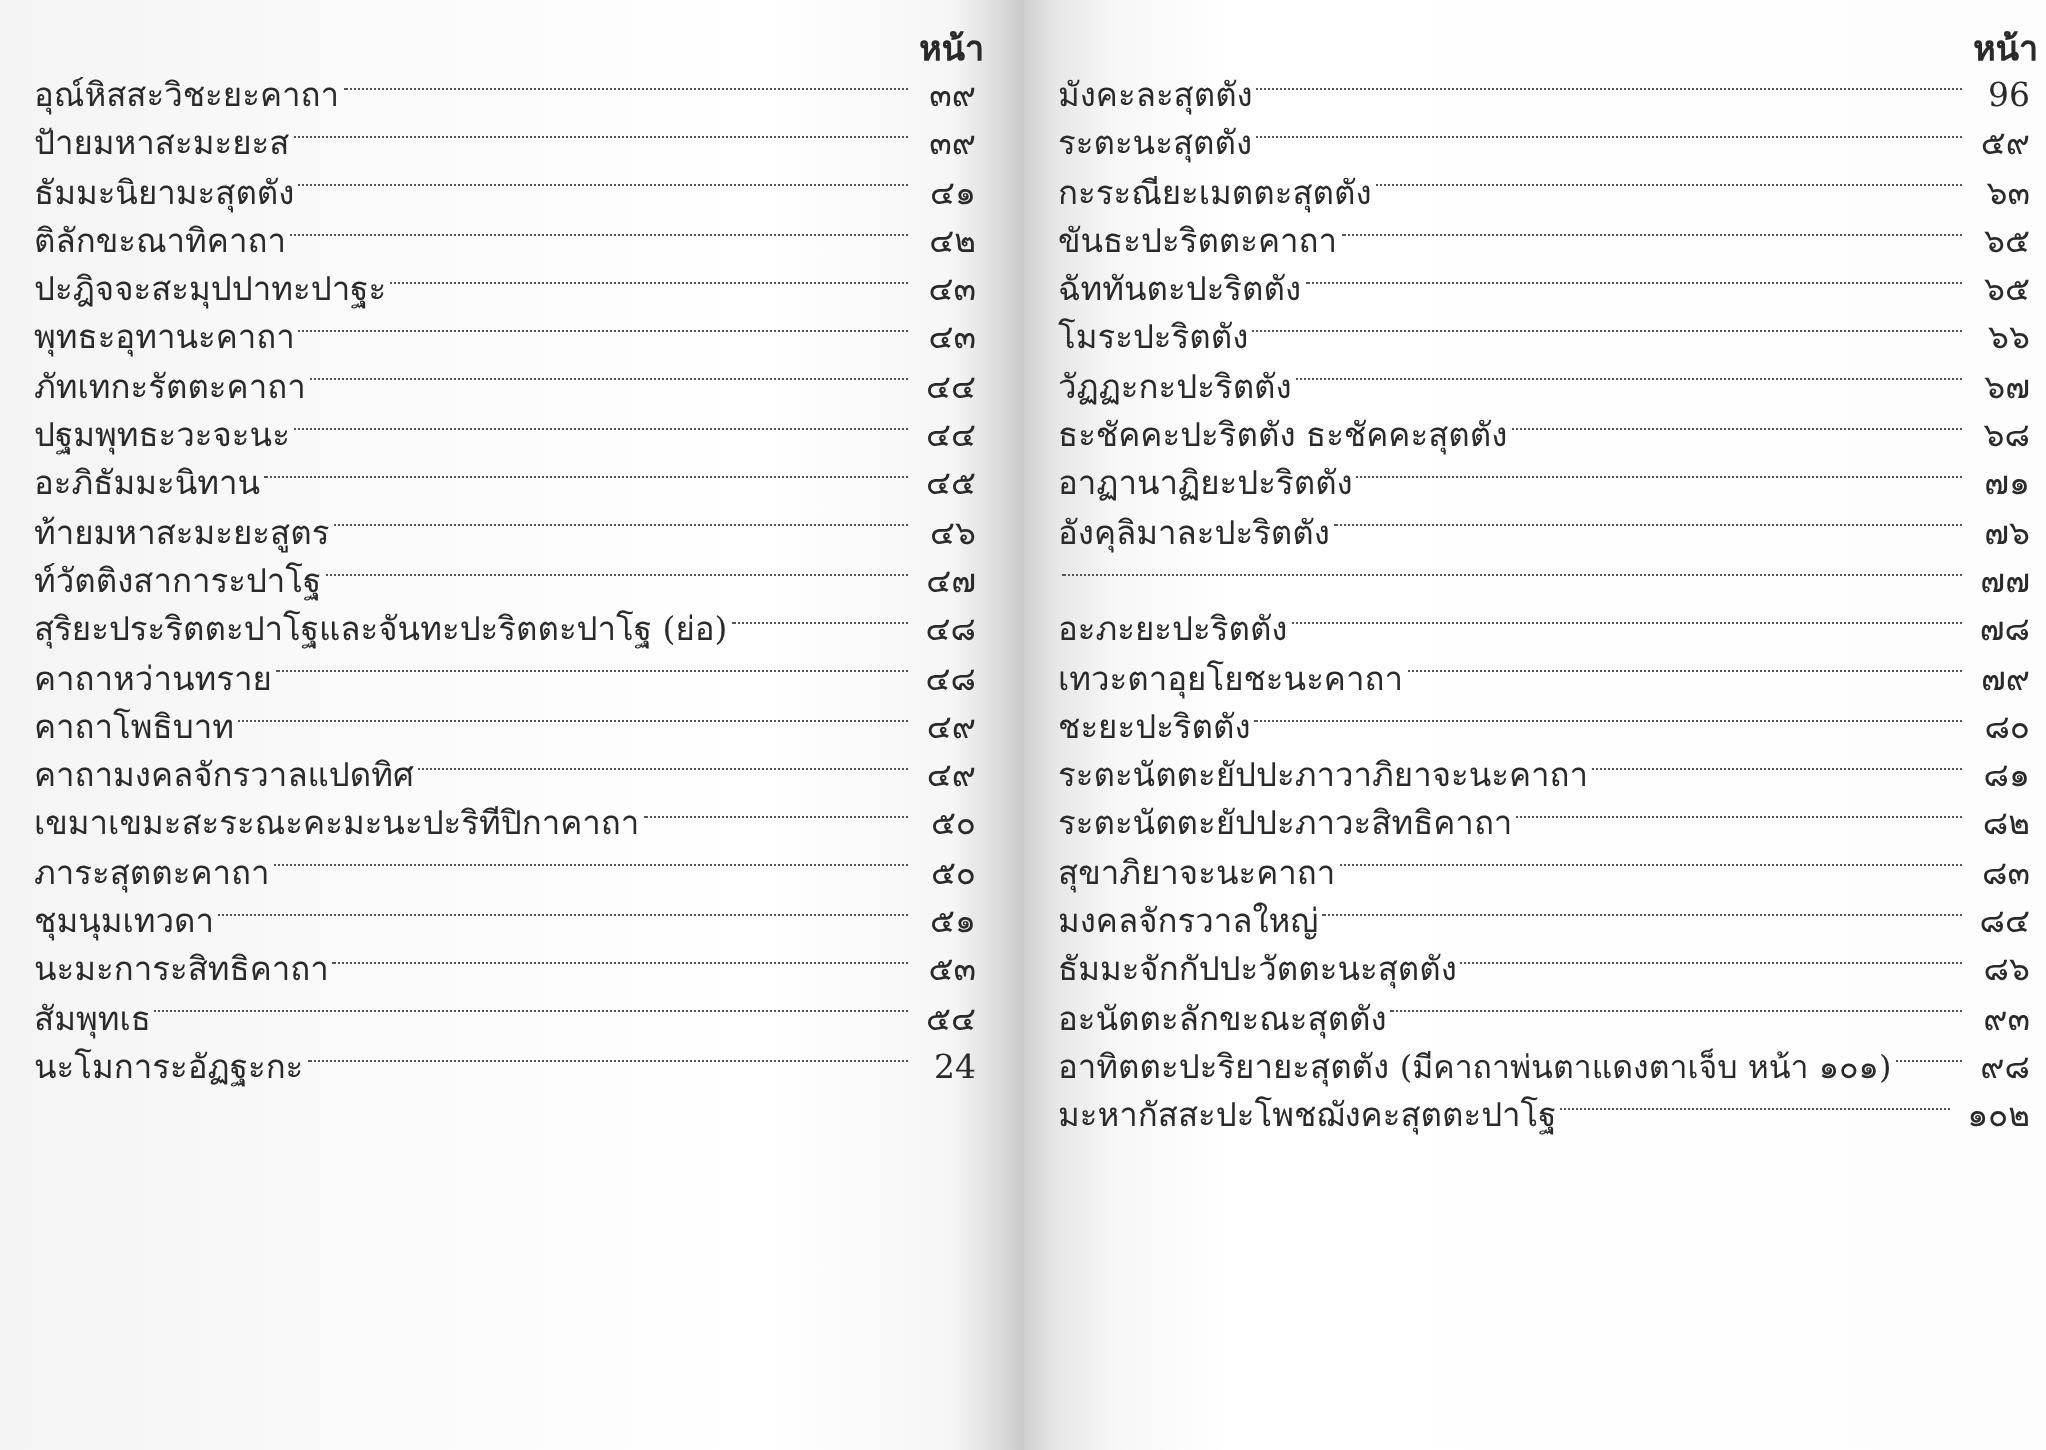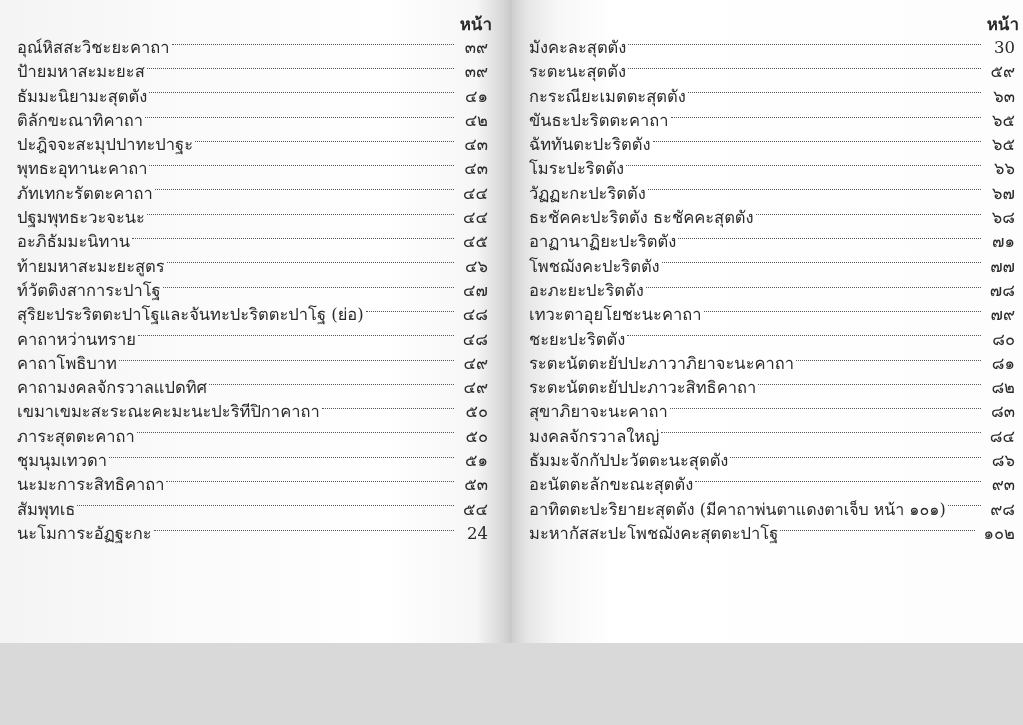--- a/index.html
+++ b/index.html
@@ -3,21 +3,21 @@
 <meta charset="utf-8">
 <style>
   html, body { margin:0; padding:0; }
   body {
     width:1023px; height:725px; overflow:hidden; position:relative;
     background:#d9d9d9;
     font-family: "DejaVu Serif", "Liberation Serif", serif;
     color:#2a2a2a;
   }
   .spread { position:absolute; inset:0; display:flex; }
-  .page { position:relative; height:643px; overflow:hidden; }
+  .page { position:relative; height:725px; overflow:hidden; }
   .page-left {
     width:512px;
     background: linear-gradient(to right, #f4f4f4 0%, #fbfbfb 40%, #ffffff 75%, #f6f6f6 93%, #d8d8d8 98%, #c8c8c8 100%);
   }
   .page-right {
     width:511px;
     background: linear-gradient(to right, #cfcfcf 0%, #e6e6e6 3%, #f7f7f7 9%, #ffffff 20%, #fdfdfd 100%);
   }
   .header {
     position:absolute; top:10px; font-size:17px; font-weight:bold; color:#2a2a2a;
@@ -153,21 +153,21 @@
           <span class="num">24</span>
         </li>
       </ul>
   </div>
   <div class="page page-right">
     <div class="header">หน้า</div>
     <ul class="toc" id="toc-right">
         <li class="entry">
           <span class="title">มังคะละสุตตัง</span>
           <span class="leader"></span>
-          <span class="num">30</span>
+          <span class="num">96</span>
         </li>
         <li class="entry">
           <span class="title">ระตะนะสุตตัง</span>
           <span class="leader"></span>
           <span class="num">๕๙</span>
         </li>
         <li class="entry">
           <span class="title">กะระณียะเมตตะสุตตัง</span>
           <span class="leader"></span>
           <span class="num">๖๓</span>
@@ -196,21 +196,25 @@
           <span class="title">ธะชัคคะปะริตตัง ธะชัคคะสุตตัง</span>
           <span class="leader"></span>
           <span class="num">๖๘</span>
         </li>
         <li class="entry">
           <span class="title">อาฏานาฏิยะปะริตตัง</span>
           <span class="leader"></span>
           <span class="num">๗๑</span>
         </li>
         <li class="entry">
-          <span class="title">โพชฌังคะปะริตตัง</span>
+          <span class="title">อังคุลิมาละปะริตตัง</span>
+          <span class="leader"></span>
+          <span class="num">๗๖</span>
+        </li>
+        <li class="entry">
           <span class="leader"></span>
           <span class="num">๗๗</span>
         </li>
         <li class="entry">
           <span class="title">อะภะยะปะริตตัง</span>
           <span class="leader"></span>
           <span class="num">๗๘</span>
         </li>
         <li class="entry">
           <span class="title">เทวะตาอุยโยชะนะคาถา</span>

